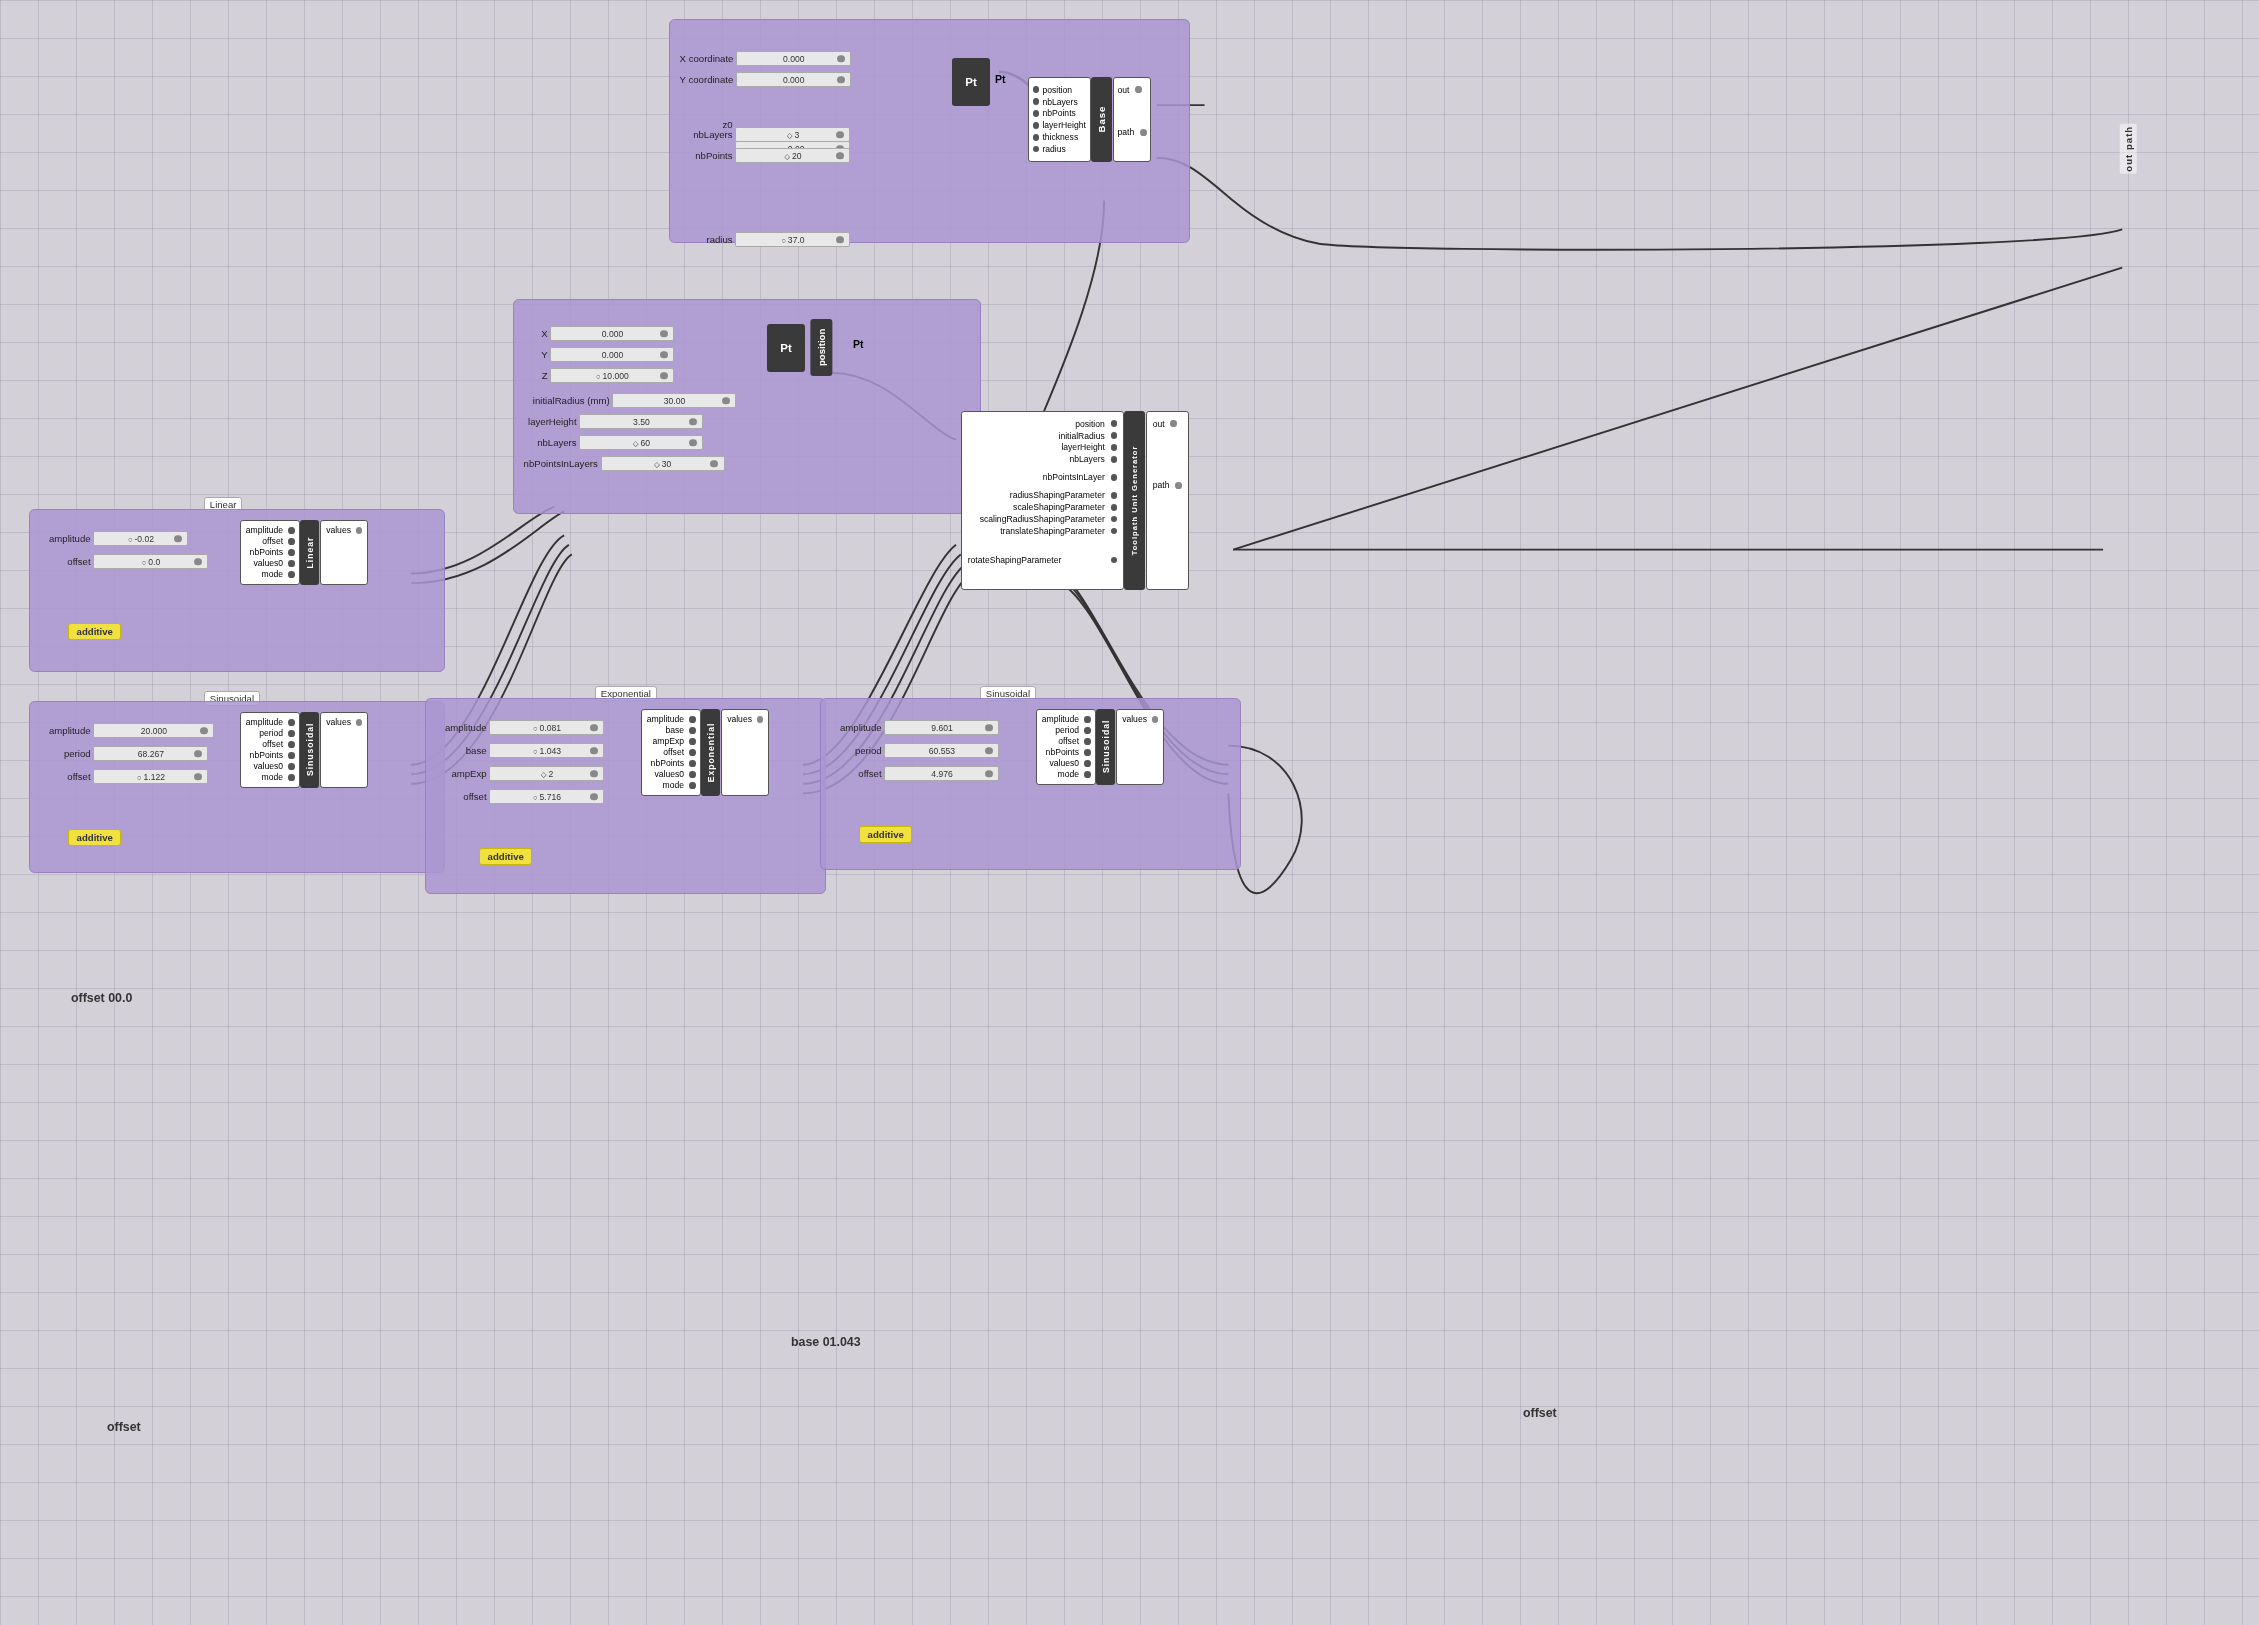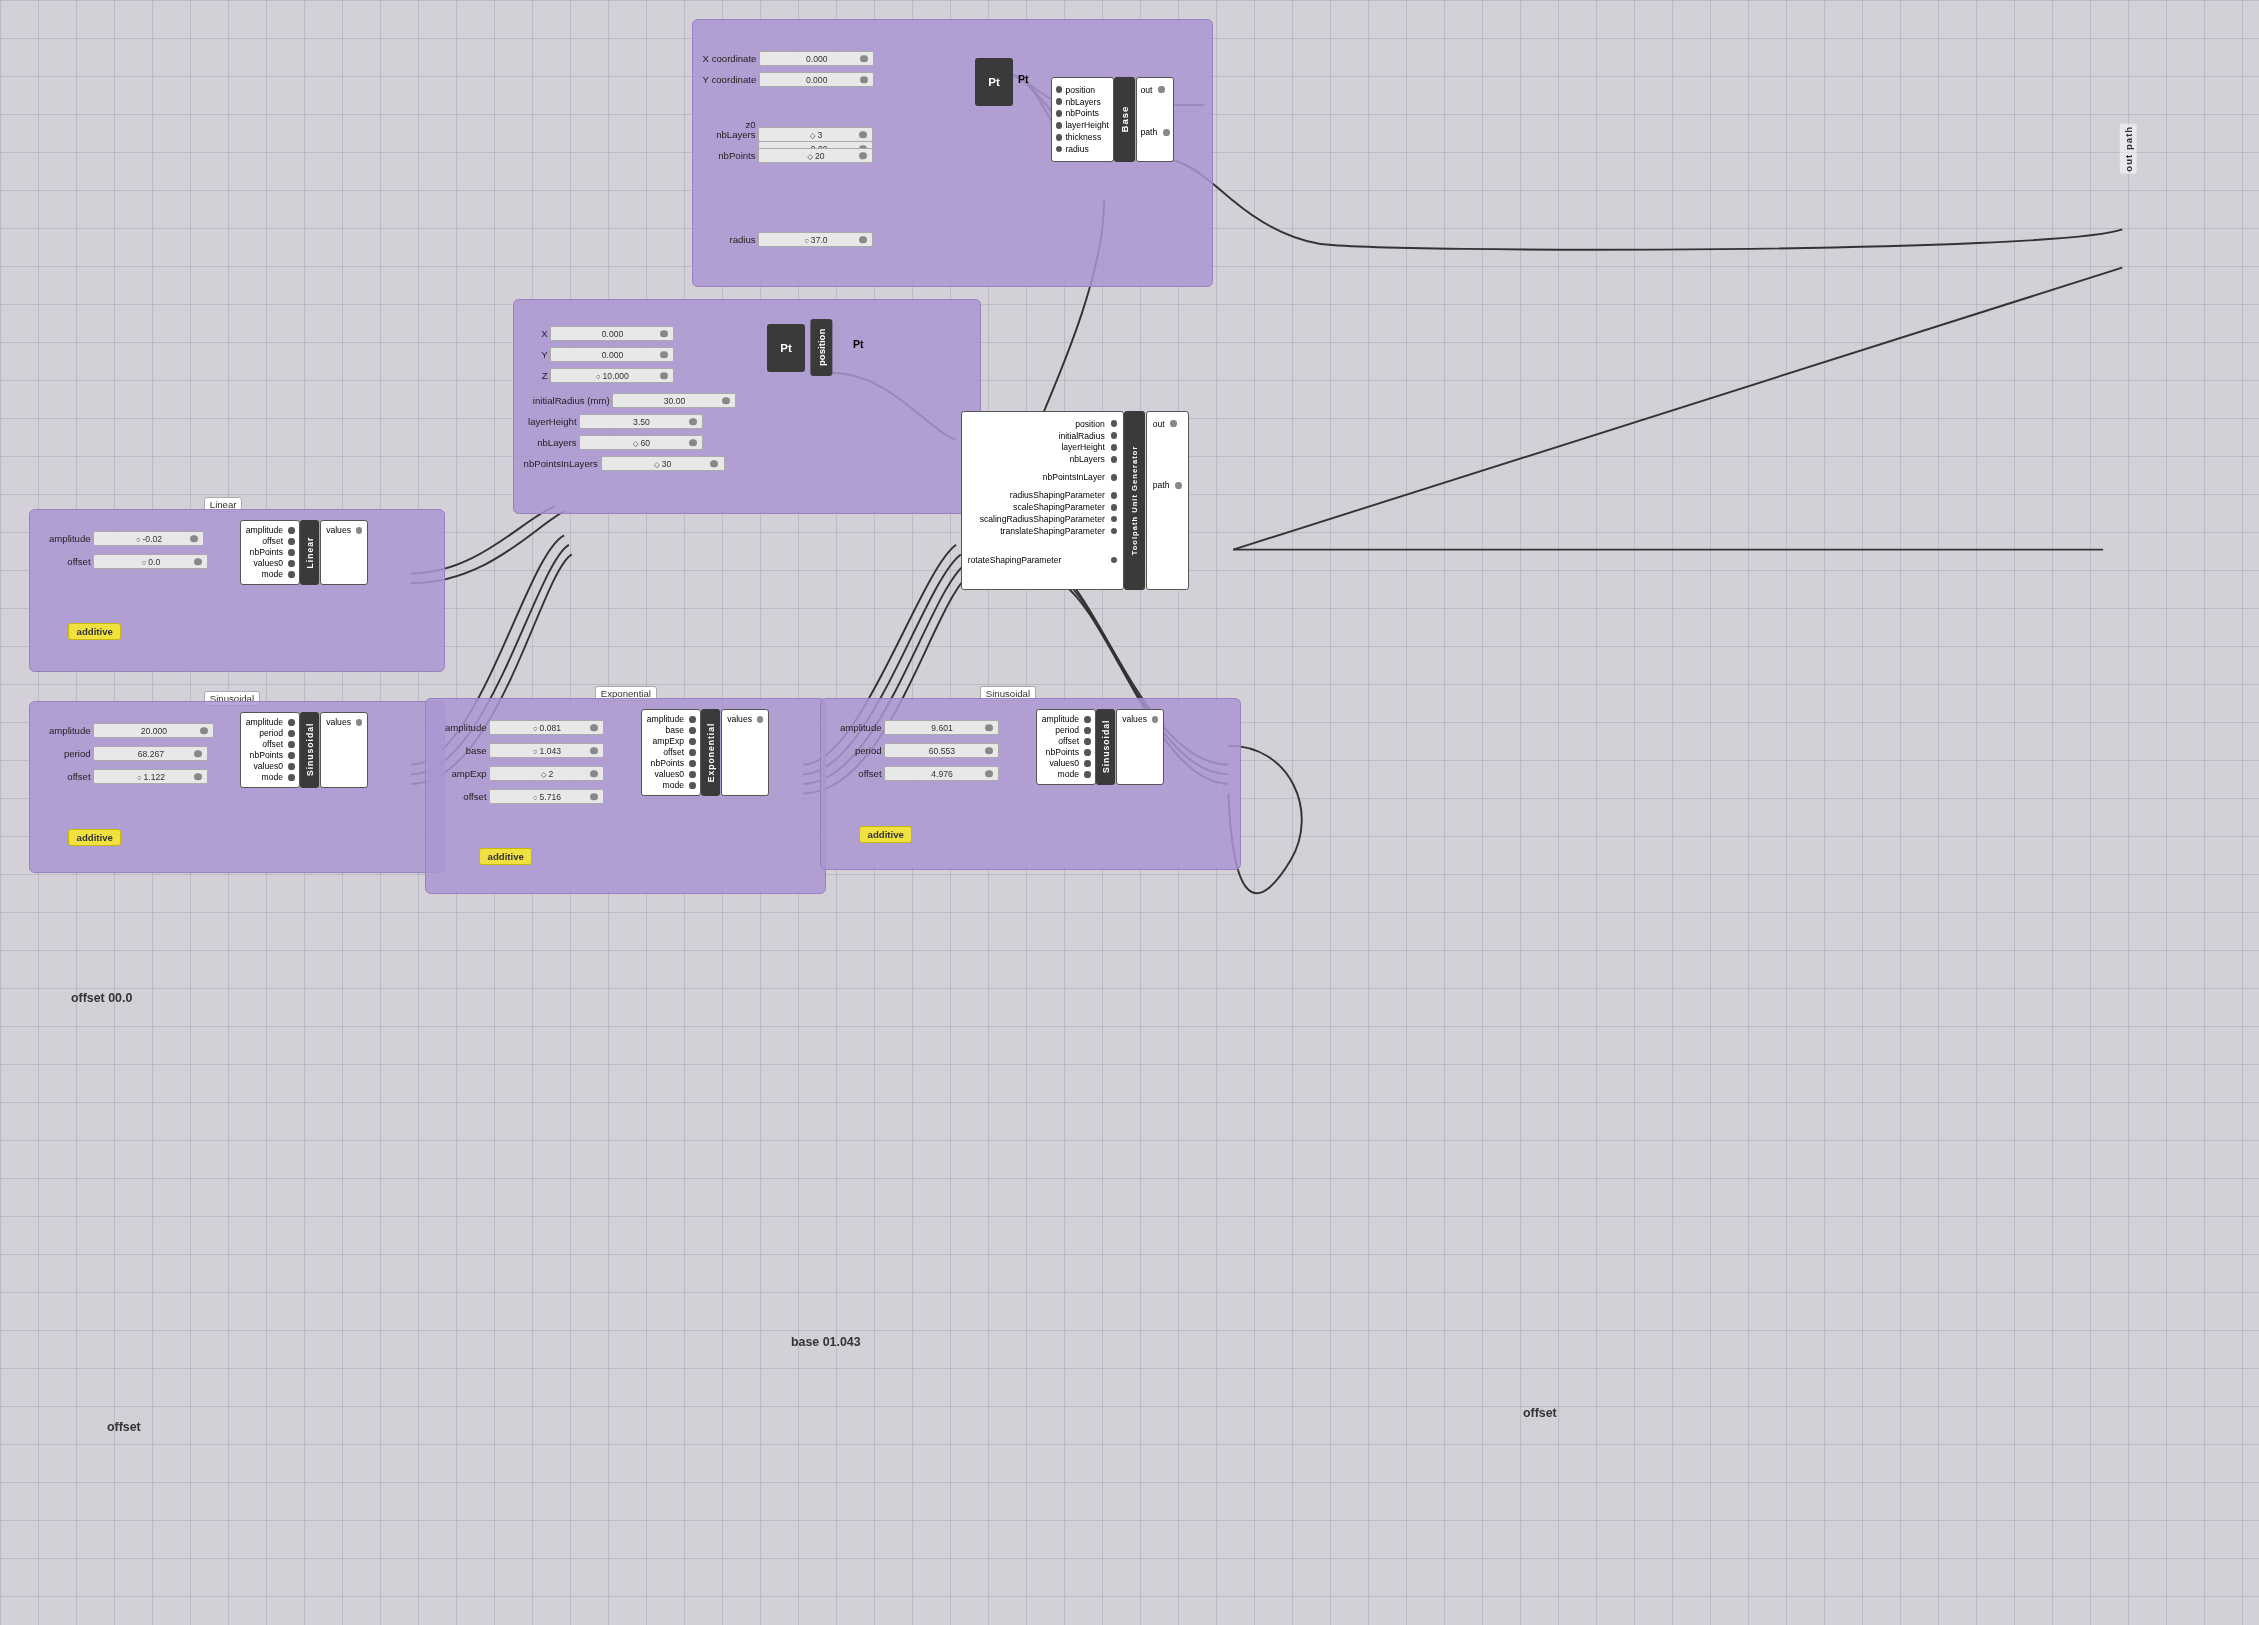--- a/index.html
+++ b/index.html
@@ -202,21 +202,21 @@
 
   <path class="conn" d="M870,390 C930,390 970,450 1000,460"></path>
 
   <path class="conn" d="M1155,210 C1155,300 1090,430 1080,460"></path>
 
   <path class="conn" d="M1290,575 L2220,280" stroke="#333" stroke-width="2.5"></path>
 
   <path class="conn" d="M1285,780 C1350,780 1380,850 1350,900 C1320,950 1290,960 1285,830" stroke="#333" stroke-width="1.5"></path>
 </svg>
 
-<div class="node-group" style="left:692px;top:19px;width:521px;height:268px;padding-left:36px;">
+<div class="node-group" style="left:669px;top:19px;width:521px;height:224px;padding-left:36px;">
 
   <div class="param-row" style="position:absolute;left:9.6px;top:29px;">
     <span class="param-label">X coordinate</span>
     <div class="param-slider" style="width:115px;">
       <span>0.000</span>
         <span class="knob"></span>
     </div>
   </div>
 
   <div class="param-row" style="position:absolute;left:9.6px;top:50px;">
@@ -447,21 +447,21 @@
 </div>
 
 <div class="float-label" style="left:204px;top:497px;">
   <span>Linear</span>
 </div>
 
 <div class="node-group" style="left:29px;top:509px;width:416px;height:163px;">
 
   <div class="param-row" style="position:absolute;left:7.6px;top:19px;">
     <span class="param-label">amplitude</span>
-    <div class="param-slider" style="width:111px;">
+    <div class="param-slider" style="width:95px;">
       <span class="circle"></span>
         <span>-0.02</span>
         <span class="knob"></span>
     </div>
   </div>
 
   <div class="param-row" style="position:absolute;left:7.6px;top:42px;">
     <span class="param-label">offset</span>
     <div class="param-slider" style="width:115px;">
       <span class="circle"></span>

